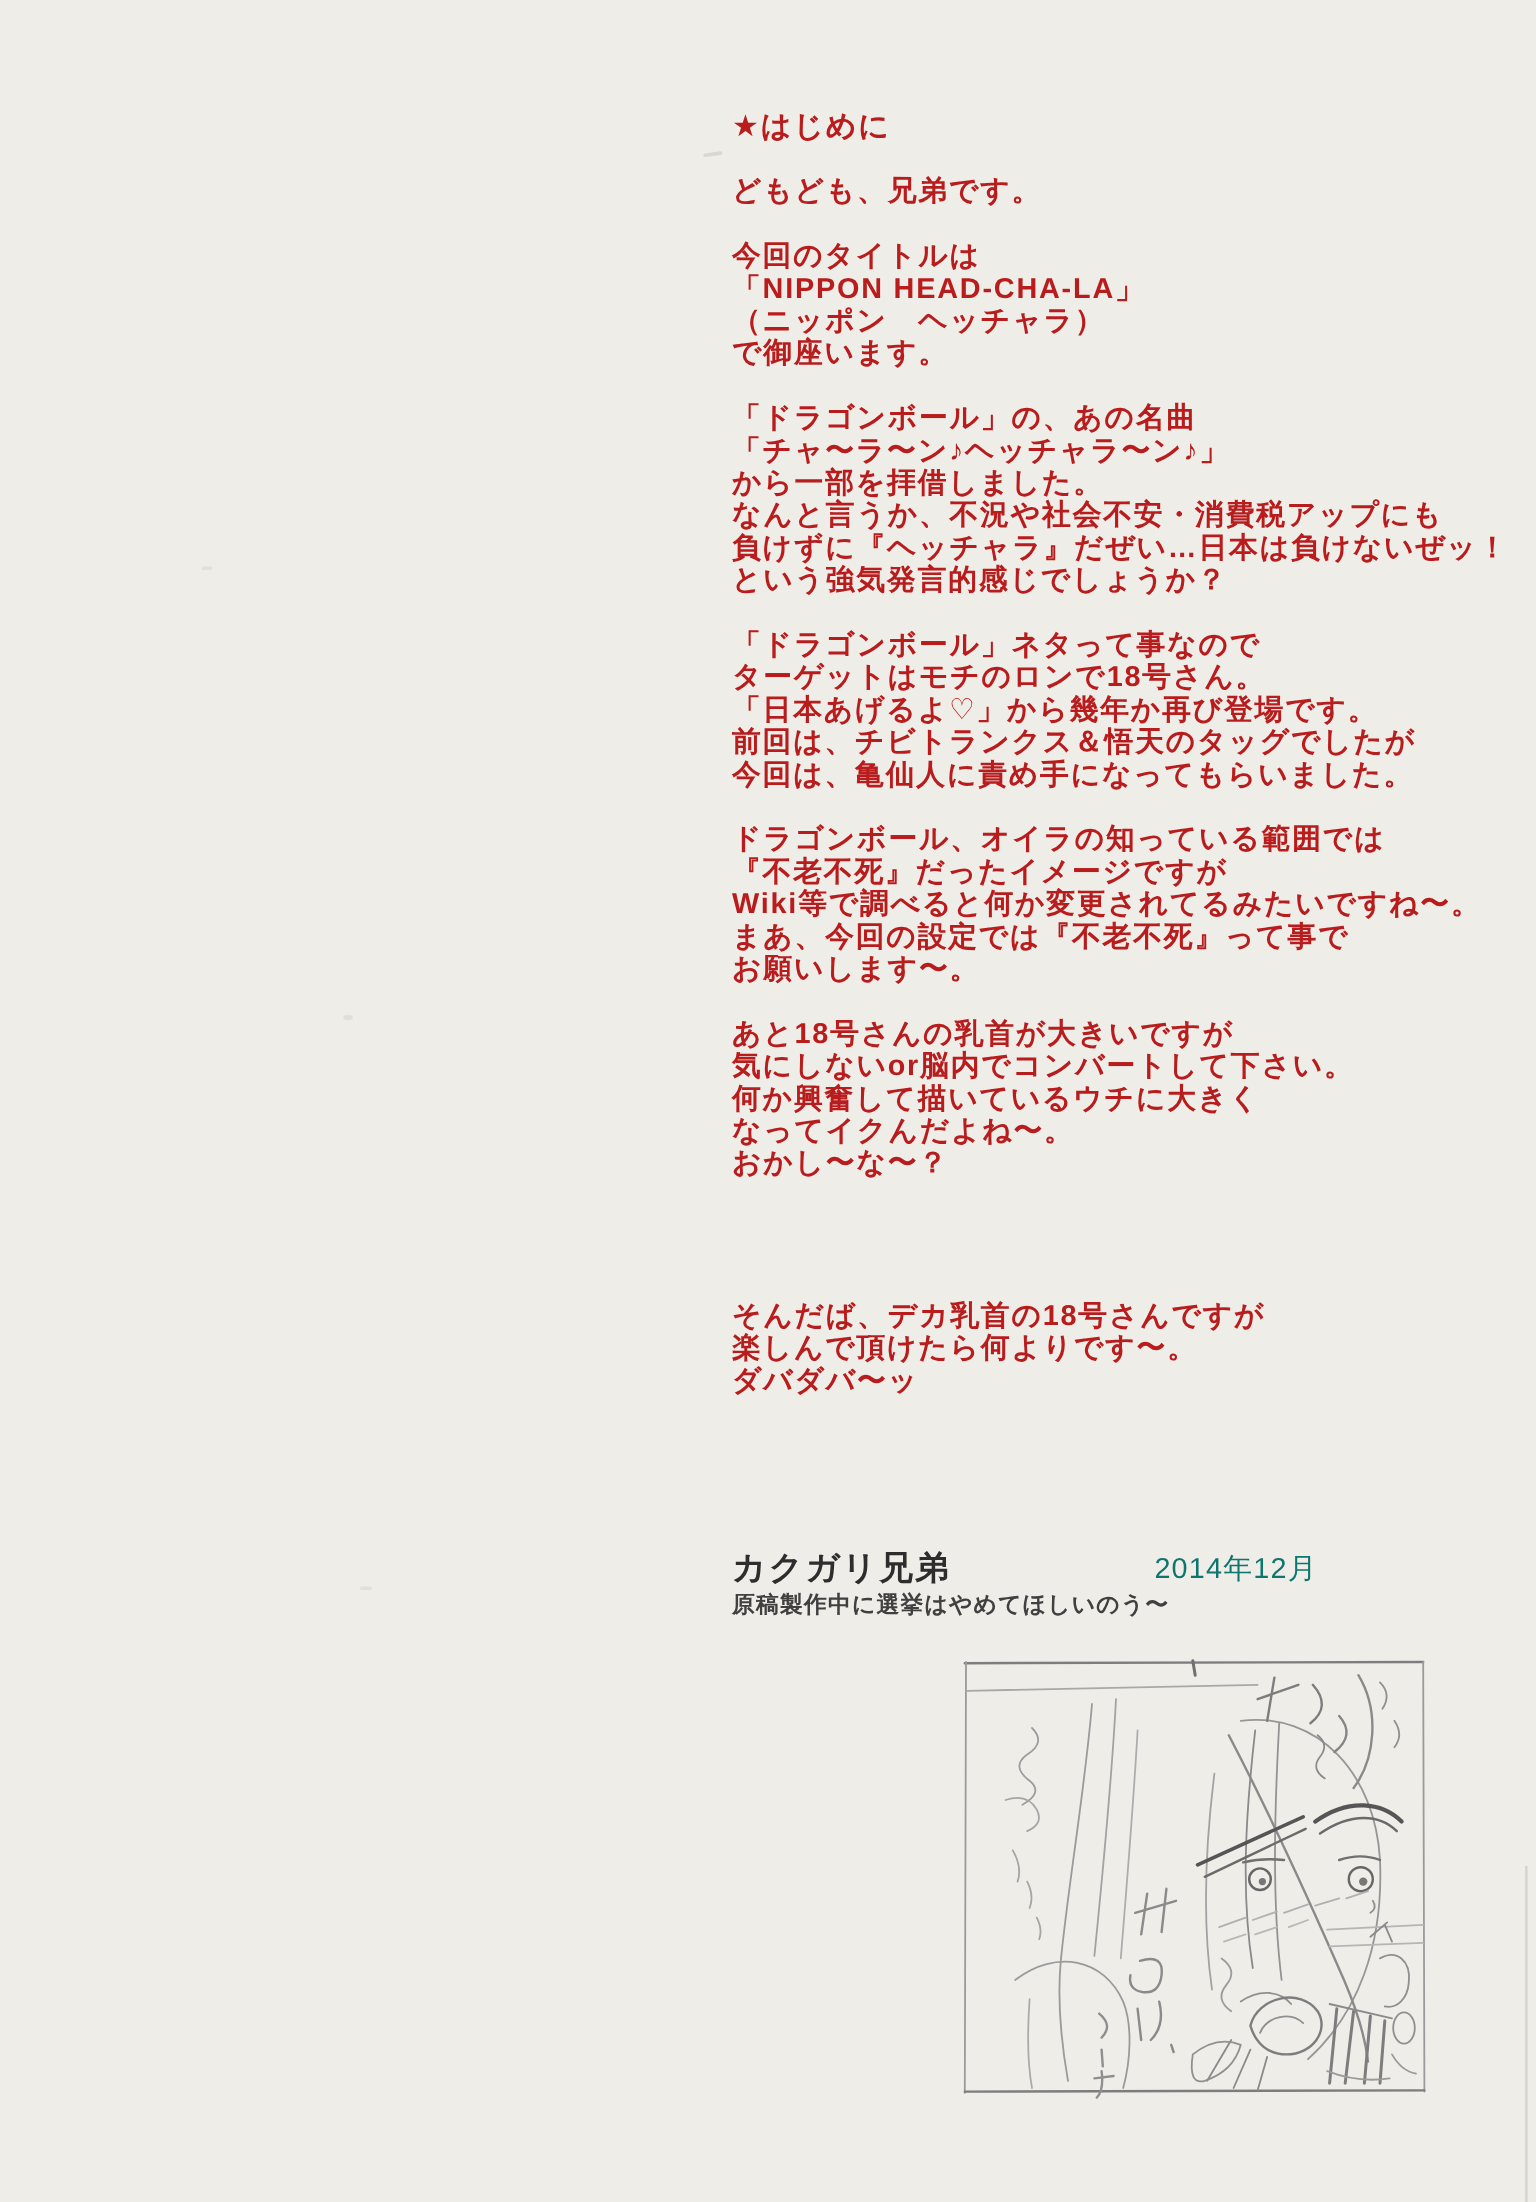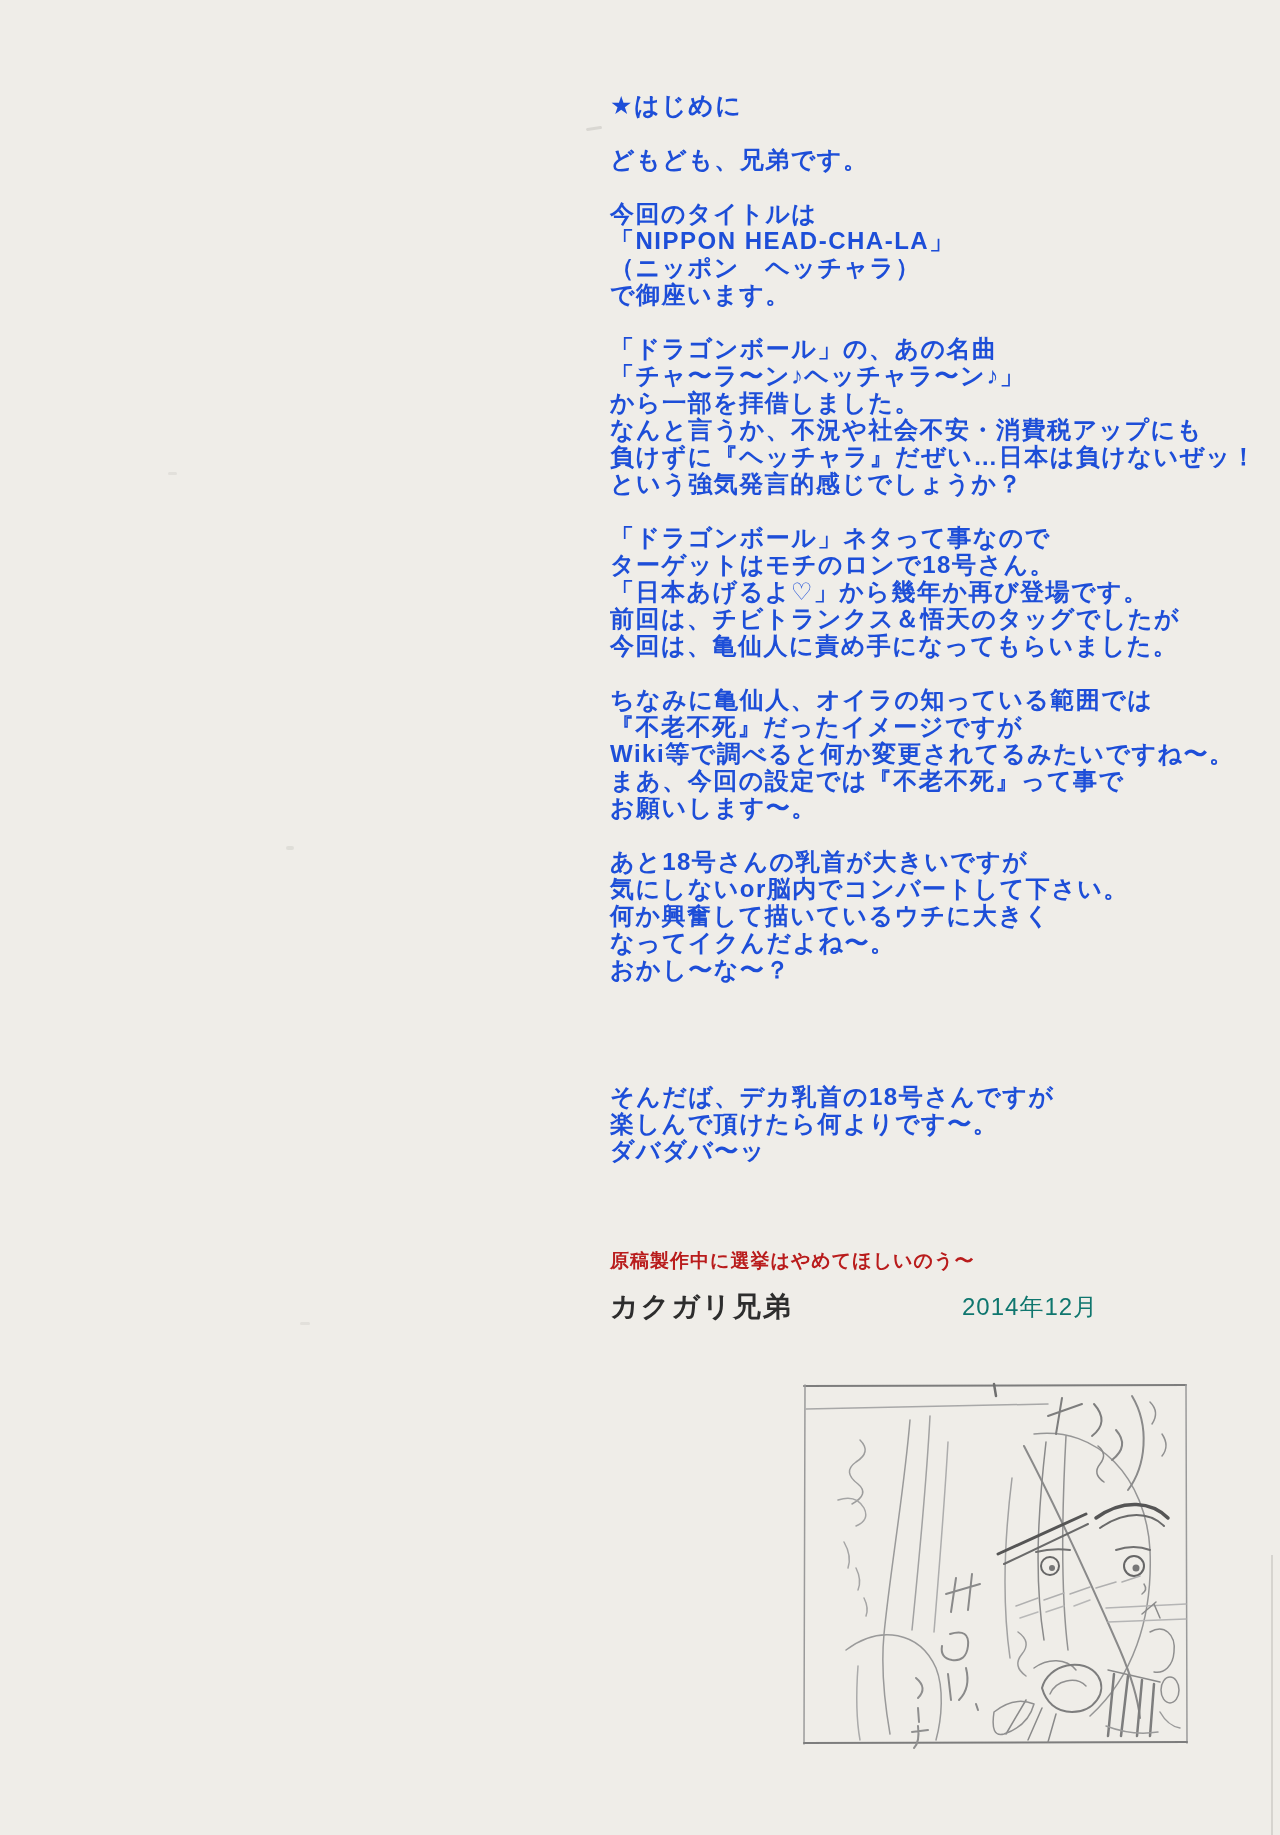--- a/index.html
+++ b/index.html
@@ -7,40 +7,40 @@
     width:1280px;height:1835px;
     background:#efede8;
     overflow:hidden;
     position:relative;
     font-family:"Liberation Sans","DejaVu Sans",sans-serif;
   }
   .page{position:absolute;inset:0;}
   
   .text-col{
     position:absolute;left:610px;top:92px;width:560px;
-    color:#1d4ed8;
+    color:#b91c1c;
     font-size:24px;line-height:27px;
     font-weight:bold;
     letter-spacing:1.5px;
     white-space:nowrap;
   }
   .heading{font-size:25px;}
   .para .line{min-height:27px;}
   
   .sig-author{
     position:absolute;left:610px;top:1288px;
     font-size:28px;font-weight:bold;color:#2d2d2d;letter-spacing:2px;white-space:nowrap;
   }
   .sig-date{
     position:absolute;left:962px;top:1291px;
     font-size:24px;font-weight:normal;color:#0f766e;letter-spacing:1px;white-space:nowrap;
   }
   .sig-note{
-    position:absolute;left:610px;top:1248px;
-    font-size:19px;font-weight:bold;color:#b91c1c;letter-spacing:1px;white-space:nowrap;
+    position:absolute;left:610px;top:1324px;
+    font-size:19px;font-weight:bold;color:#404040;letter-spacing:1px;white-space:nowrap;
   }
   
   .sketch{
     position:absolute;left:798px;top:1382px;width:392px;height:368px;
   }
   .sketch svg{display:block;width:100%;height:100%;}
   .sketch-caption{
     position:absolute;left:896px;top:1762px;
     font-size:25px;font-weight:bold;color:#2a2a2a;letter-spacing:1px;white-space:nowrap;
   }
@@ -84,21 +84,21 @@
           <div class="line">という強気発言的感じでしょうか？</div>
         </div>
         <div class="para" style="margin-top: 27px;">
           <div class="line">「ドラゴンボール」ネタって事なので</div>
           <div class="line">ターゲットはモチのロンで18号さん。</div>
           <div class="line">「日本あげるよ♡」から幾年か再び登場です。</div>
           <div class="line">前回は、チビトランクス＆悟天のタッグでしたが</div>
           <div class="line">今回は、亀仙人に責め手になってもらいました。</div>
         </div>
         <div class="para" style="margin-top: 27px;">
-          <div class="line">ちなみに亀仙人、オイラの知っている範囲では</div>
+          <div class="line">ドラゴンボール、オイラの知っている範囲では</div>
           <div class="line">『不老不死』だったイメージですが</div>
           <div class="line">Wiki等で調べると何か変更されてるみたいですね〜。</div>
           <div class="line">まあ、今回の設定では『不老不死』って事で</div>
           <div class="line">お願いします〜。</div>
         </div>
         <div class="para" style="margin-top: 27px;">
           <div class="line">あと18号さんの乳首が大きいですが</div>
           <div class="line">気にしないor脳内でコンバートして下さい。</div>
           <div class="line">何か興奮して描いているウチに大きく</div>
           <div class="line">なってイクんだよね〜。</div>

